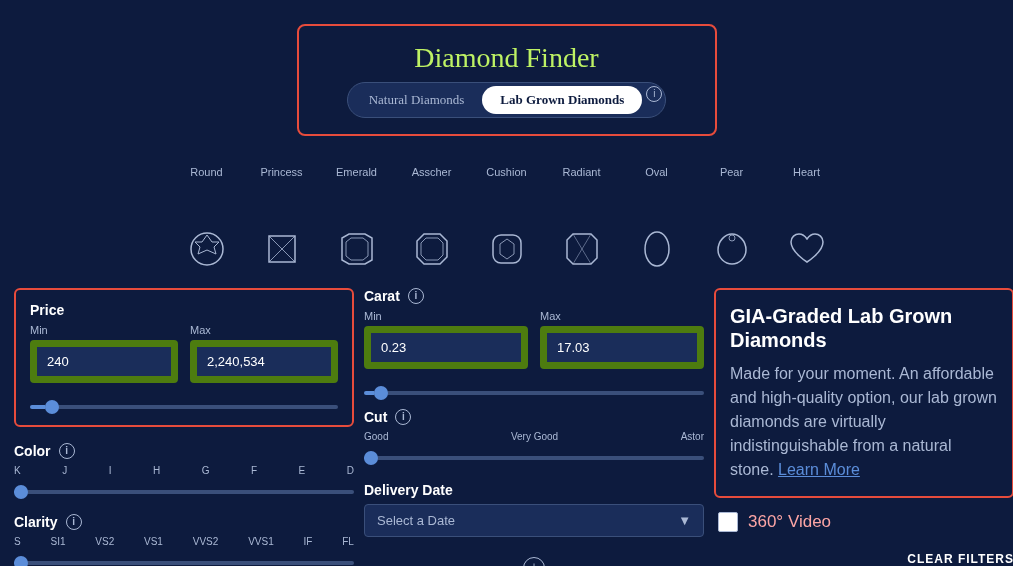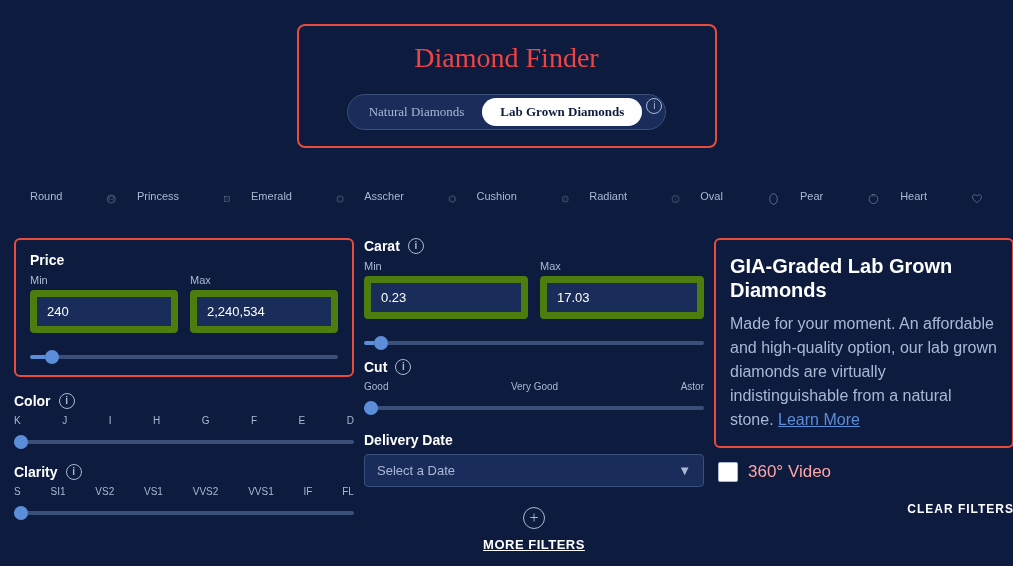--- a/index.html
+++ b/index.html
@@ -17,22 +17,22 @@
       border: 2px solid #e74c3c;
       border-radius: 8px;
       margin: 12px auto;
       width: 420px;
       padding: 16px 20px;
       text-align: center;
     }
     .header-title {
       font-size: 28px;
       font-weight: 400;
-      color: #ef4444;
-      margin-bottom: 20px;
+      color: #bef264;
+      margin-bottom: 8px;
     }
     .header-subtitle {
       font-size: 13px;
       color: #aab8d4;
       margin-bottom: 14px;
     }
     .toggle-group {
       display: inline-flex;
       background: #1a2d5a;
       border-radius: 25px;
@@ -75,20 +75,21 @@
     .shape-row {
       display: flex;
       justify-content: center;
       align-items: flex-start;
       gap: 0px;
       padding: 8px 20px;
       margin: 4px 0;
     }
     .shape-item {
       display: flex;
+      flex-direction: column;
       align-items: center;
       cursor: pointer;
       padding: 6px 10px;
       min-width: 75px;
       gap: 44px;
     }
     .shape-label {
       font-size: 11px;
       font-family: Arial, sans-serif;
       color: #aab8d4;

